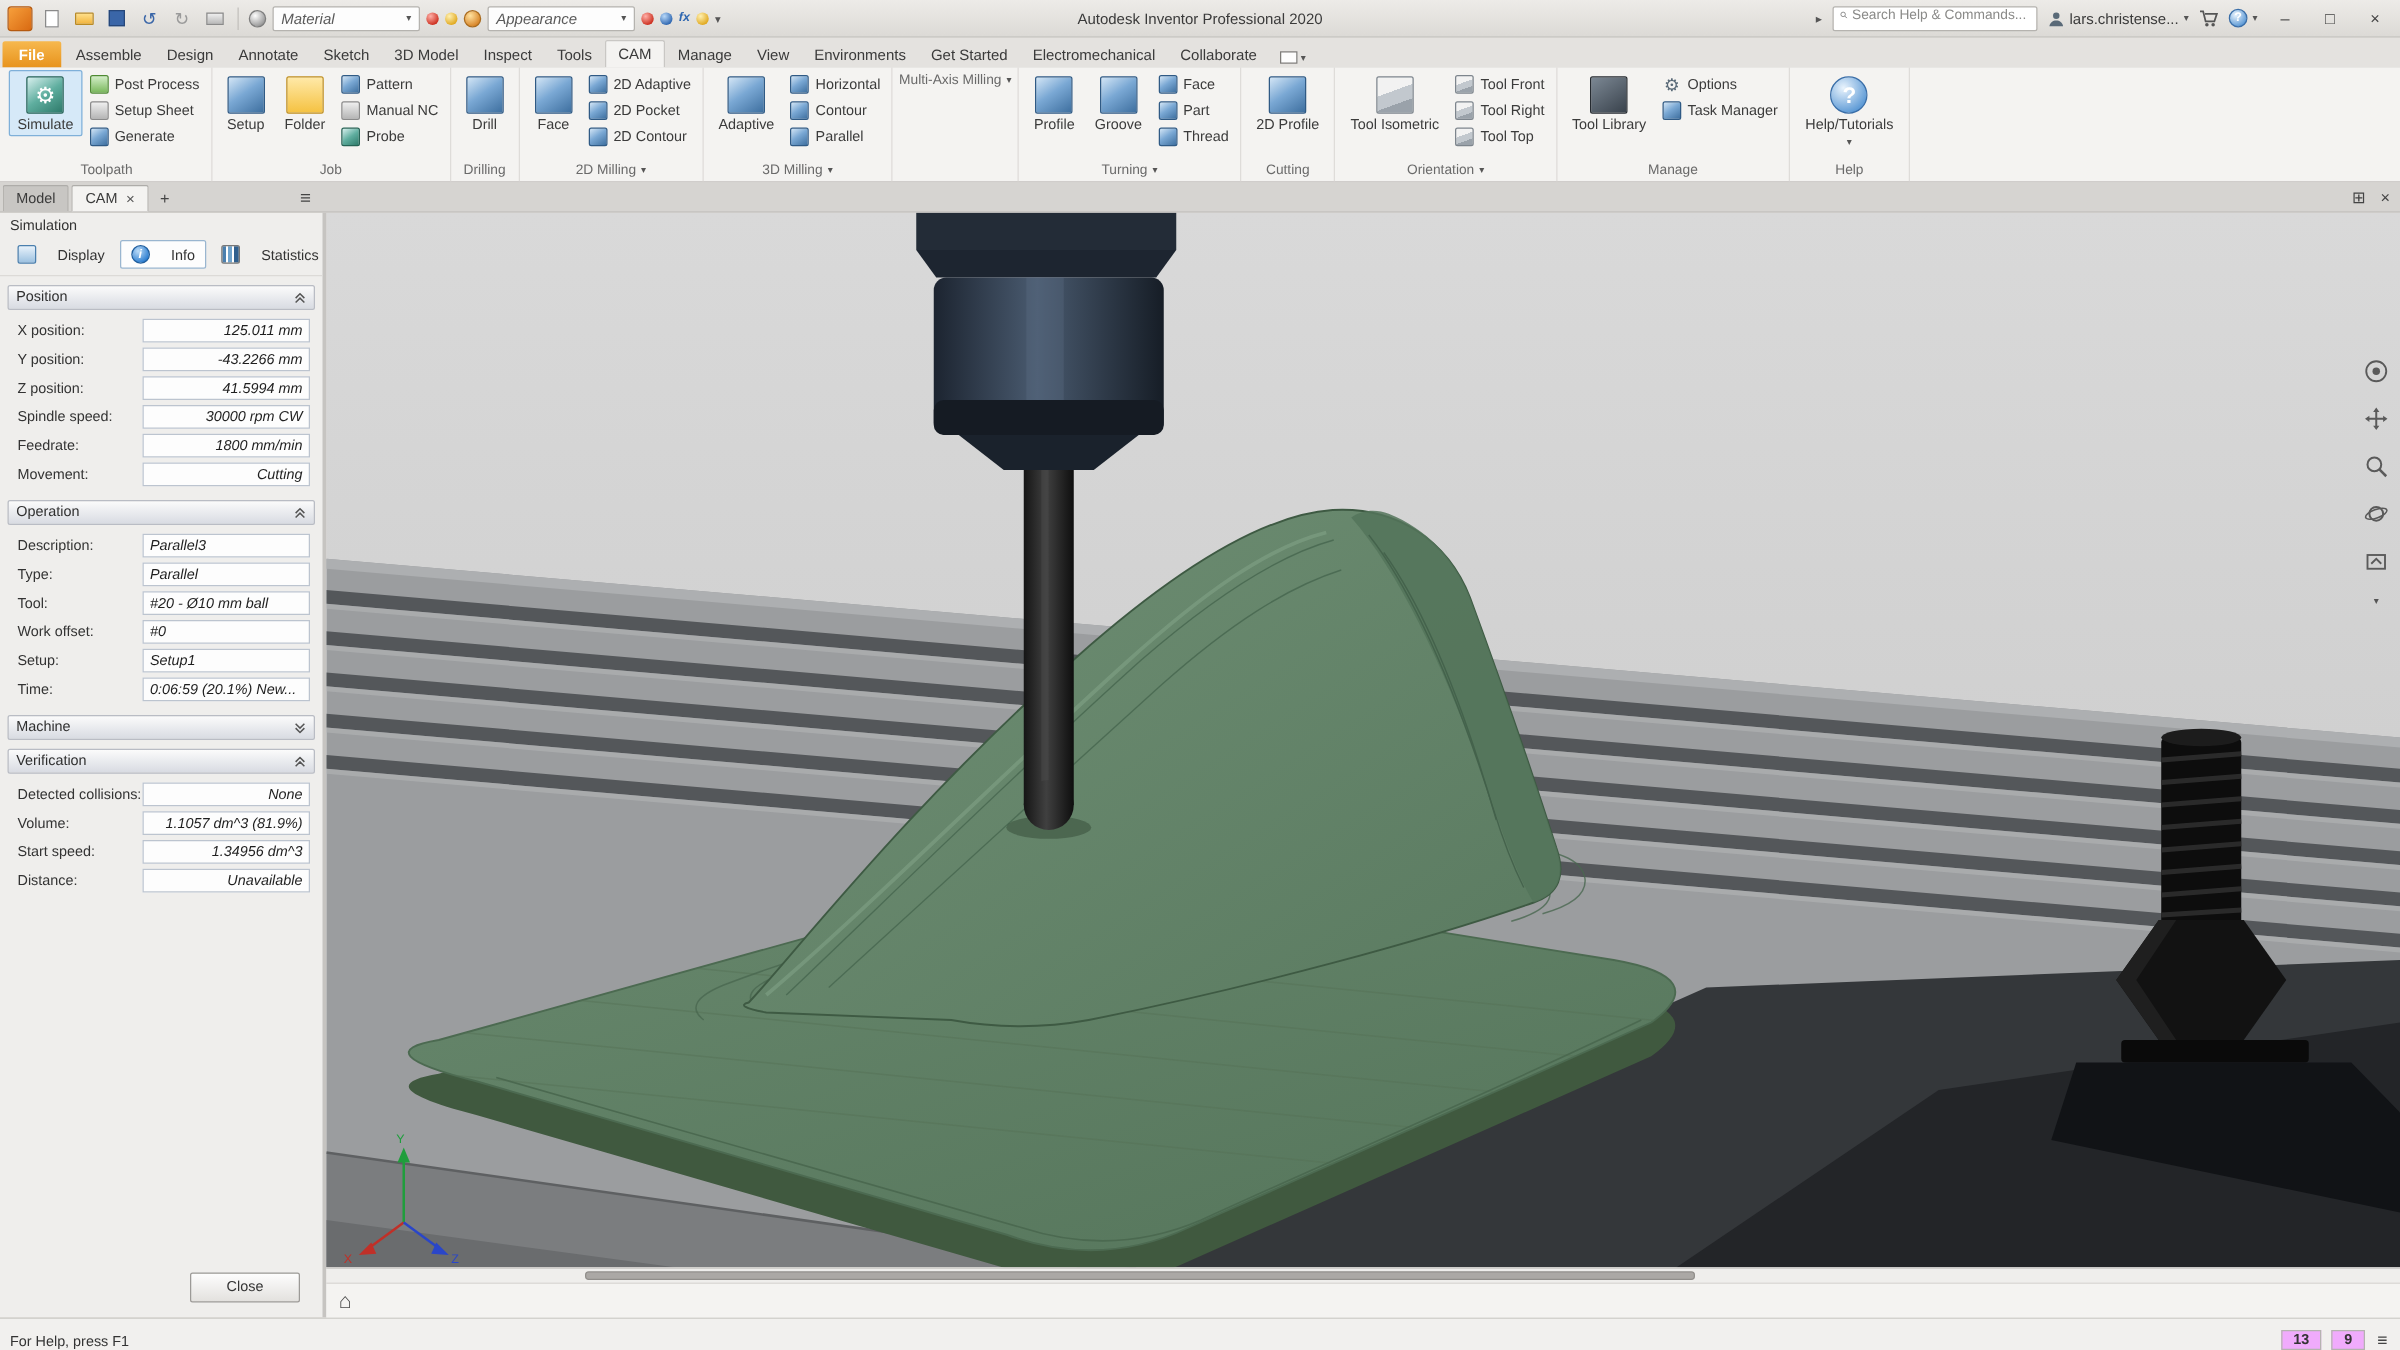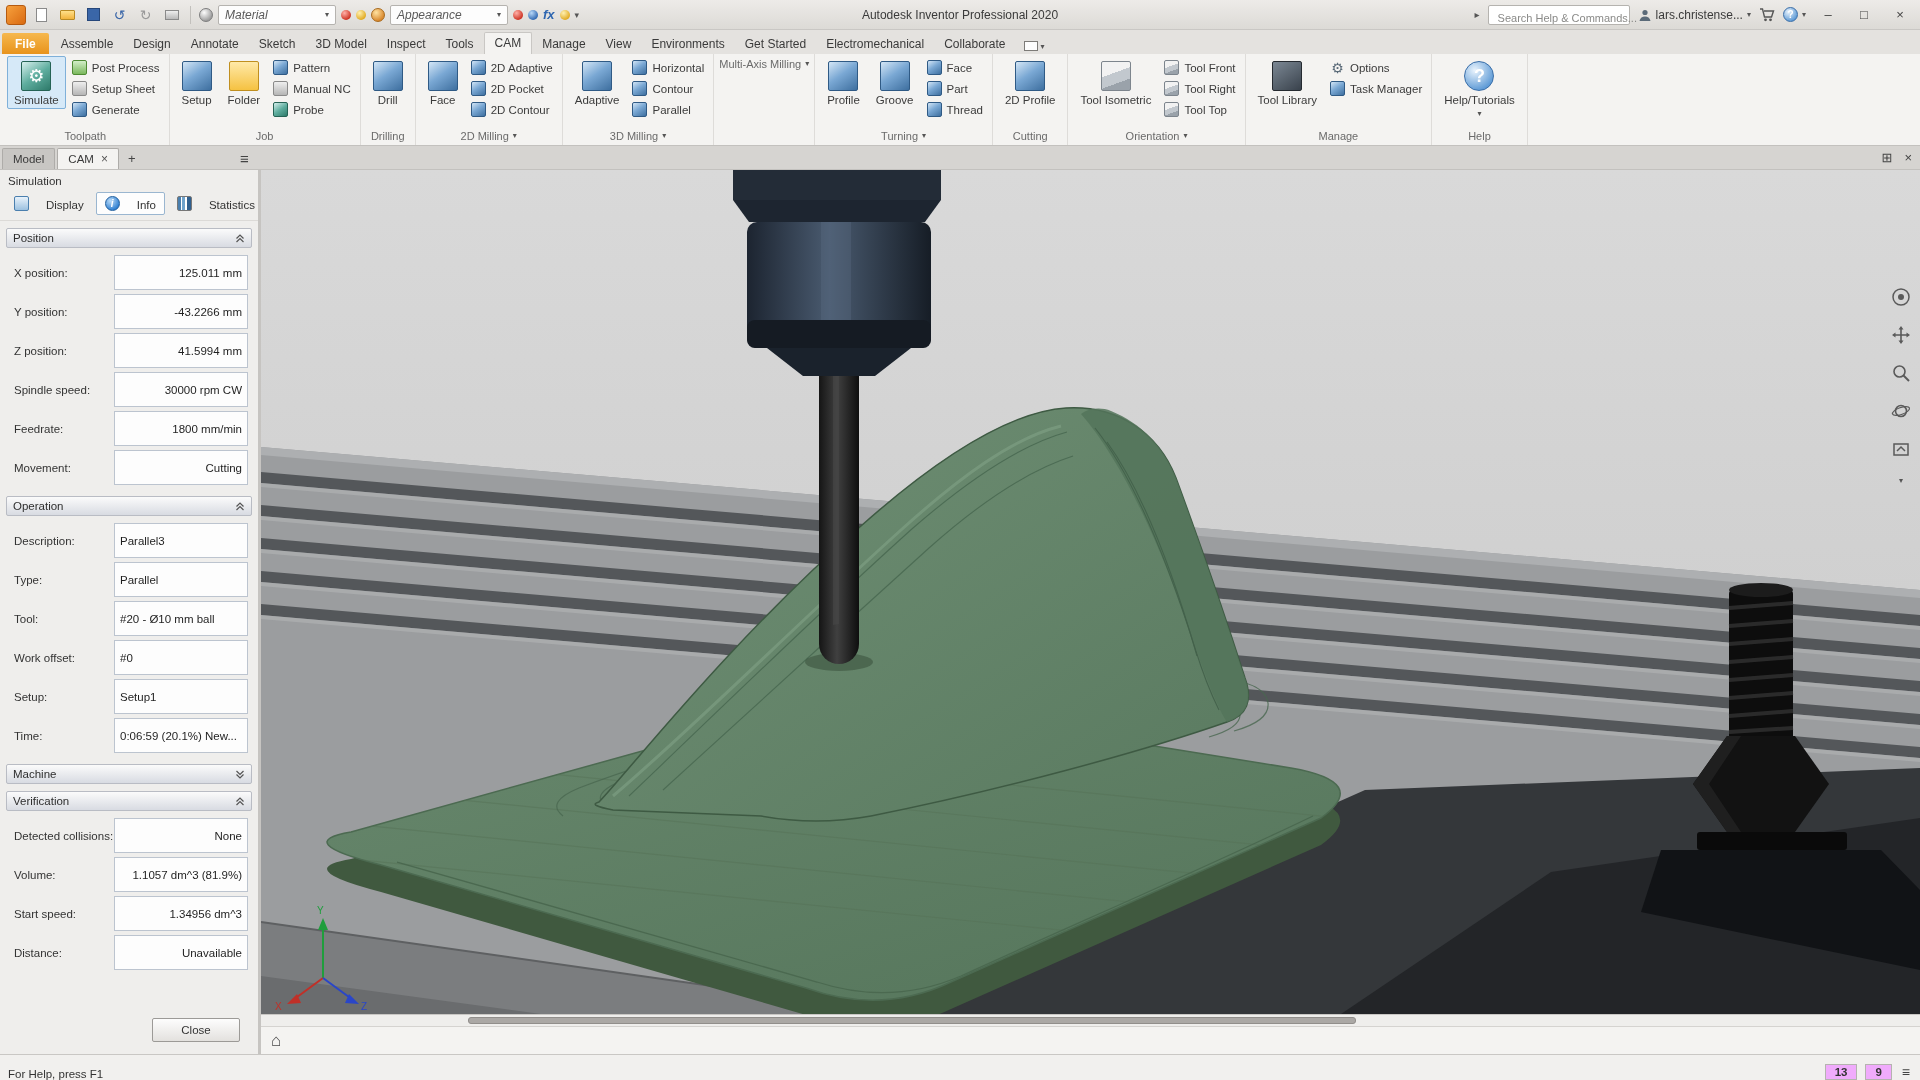--- a/index.html
+++ b/index.html
@@ -25,26 +25,26 @@
   .sphere.gold { background:radial-gradient(circle at 35% 30%, #ffe2a0, #d8862a 75%); border-color:#a96b1e; }
   .dot { width:10px; height:10px; border-radius:50%; display:inline-block; }
   .dot.red { background:radial-gradient(circle at 35% 30%, #ffb0a8, #cc2e1e 75%); }
   .dot.yellow { background:radial-gradient(circle at 35% 30%, #fff0b0, #e0a81e 75%); }
   .dot.blue { background:radial-gradient(circle at 35% 30%, #b8d8f8, #2e66b0 75%); }
   .combo { display:flex; align-items:center; gap:5px; background:#fdfdfd; border:1px solid #b5b3af; height:20px; padding:0 6px; border-radius:2px; font-style:italic; color:#5a5a5a; min-width:118px; }
   .combo .dd { margin-left:auto; }
   .dd { font-size:8px; color:#555; font-style:normal; }
   .tb-sep { width:1px; height:18px; background:#c2c0bc; margin:0 3px; }
   .tb-right { margin-left:auto; display:flex; align-items:center; gap:8px; }
-  .searchbox { width:142px; height:20px; background:#fff; border:1px solid #b5b3af; border-radius:2px; display:flex; align-items:flex-end; padding:0 5px; gap:4px; }
+  .searchbox { width:164px; height:20px; background:#fff; border:1px solid #b5b3af; border-radius:2px; display:flex; align-items:flex-start; padding:0 5px; gap:4px; }
   .searchbox input { border:none; outline:none; flex:1; font-size:11px; font-family:"Liberation Sans",sans-serif; color:#333; background:transparent; }
   .searchbox input::placeholder { color:#8a8a88; }
   .userbox { display:flex; align-items:center; gap:4px; color:#3a3a3a; }
   .wbtn { width:28px; height:22px; display:flex; align-items:center; justify-content:center; font-size:13px; color:#444; }
-  .fx { font-style:italic; font-size:13px; color:#2e66b0; font-weight:bold; }
+  .fx { font-style:italic; font-size:10px; color:#2e66b0; font-weight:bold; }
 
   
   .tabbar { height:24px; background:#e4e2df; display:flex; align-items:flex-end; padding:0 0 0 2px; flex:none; }
   .rtab { padding:4px 10px 3px; font-size:12px; color:#3a3a3a; white-space:nowrap; }
   .rtab.file { background:linear-gradient(#f6b84e,#e8931c); color:#fff; font-weight:bold; border-radius:2px 2px 0 0; padding:4px 13px 3px; margin-right:2px; }
   .rtab.active { background:#f4f3f1; border:1px solid #c9c7c4; border-bottom:none; border-radius:2px 2px 0 0; padding:3px 10px 4px; }
   .tab-extra { display:flex; align-items:center; gap:3px; padding:0 8px 3px; }
 
   
   .ribbon { height:92px; background:#f4f3f1; border-bottom:1px solid #c3c1be; display:flex; align-items:stretch; padding-left:2px; flex:none; }
@@ -87,21 +87,21 @@
   .ptab { display:flex; align-items:flex-end; gap:17px; font-size:11.5px; padding:3px 8px; border:1px solid transparent; border-radius:2px; color:#333; }
   .ptab.active { background:#fdfdfd; border-color:#9ab6d0; }
   .i-display { background:linear-gradient(#e8f2fb,#9cc1e0); border:1px solid #4a7fae; }
   .i-info { background:radial-gradient(circle at 35% 30%,#bcdcf8,#2e7fd1 75%); border:1px solid #1f5e9e; border-radius:50%; color:#fff; font-weight:bold; font-size:10px; font-style:italic; }
   .i-stats { background:linear-gradient(90deg,#4a7fae 22%,#fff 22% 34%,#6fa3cc 34% 56%,#fff 56% 68%,#2f5f8e 68%); border:1px solid #777; }
   .sect { margin:7px 6px 0; }
   .sect-h { height:20px; background:linear-gradient(#fbfbfb,#d8dbe2); border:1px solid #b9bcc4; display:flex; align-items:center; justify-content:space-between; padding:0 6px; font-size:11.5px; color:#2f2f2f; border-radius:2px; }
   .sect-b { padding:7px 4px 4px 4px; display:flex; flex-direction:column; gap:4px; }
   .prow { display:flex; align-items:center; }
   .plabel { width:104px; flex:none; font-size:11.5px; color:#333; padding-left:4px; white-space:nowrap; overflow:hidden; }
-  .pval { flex:1; height:35px; background:#fdfdfd; border:1px solid #bcc4cf; font-size:11.5px; display:flex; align-items:center; padding:0 5px; color:#1f1f1f; white-space:nowrap; overflow:hidden; }
+  .pval { flex:1; height:19px; background:#fdfdfd; border:1px solid #bcc4cf; font-size:11.5px; display:flex; align-items:center; padding:0 5px; color:#1f1f1f; white-space:nowrap; overflow:hidden;font-style:italic; }
   .pval.right { justify-content:flex-end; }
   .chev { width:10px; height:9px; }
   .panel-closebar { margin-top:auto; padding:8px 18px 12px; display:flex; justify-content:flex-end; }
   .close-btn { width:88px; height:24px; font-size:11.5px; font-family:"Liberation Sans",sans-serif; background:linear-gradient(#fdfdfd,#e3e1de); border:1px solid #9c9a97; border-radius:2px; color:#333; }
 
   
   .viewport { flex:1; display:flex; flex-direction:column; min-width:0; position:relative; }
   .scenewrap { flex:1; position:relative; min-height:0; overflow:hidden; }
   .scenewrap svg.scene { position:absolute; inset:0; width:100%; height:100%; display:block; }
   .viewcube { position:absolute; top:28px; right:26px; opacity:.62; }

